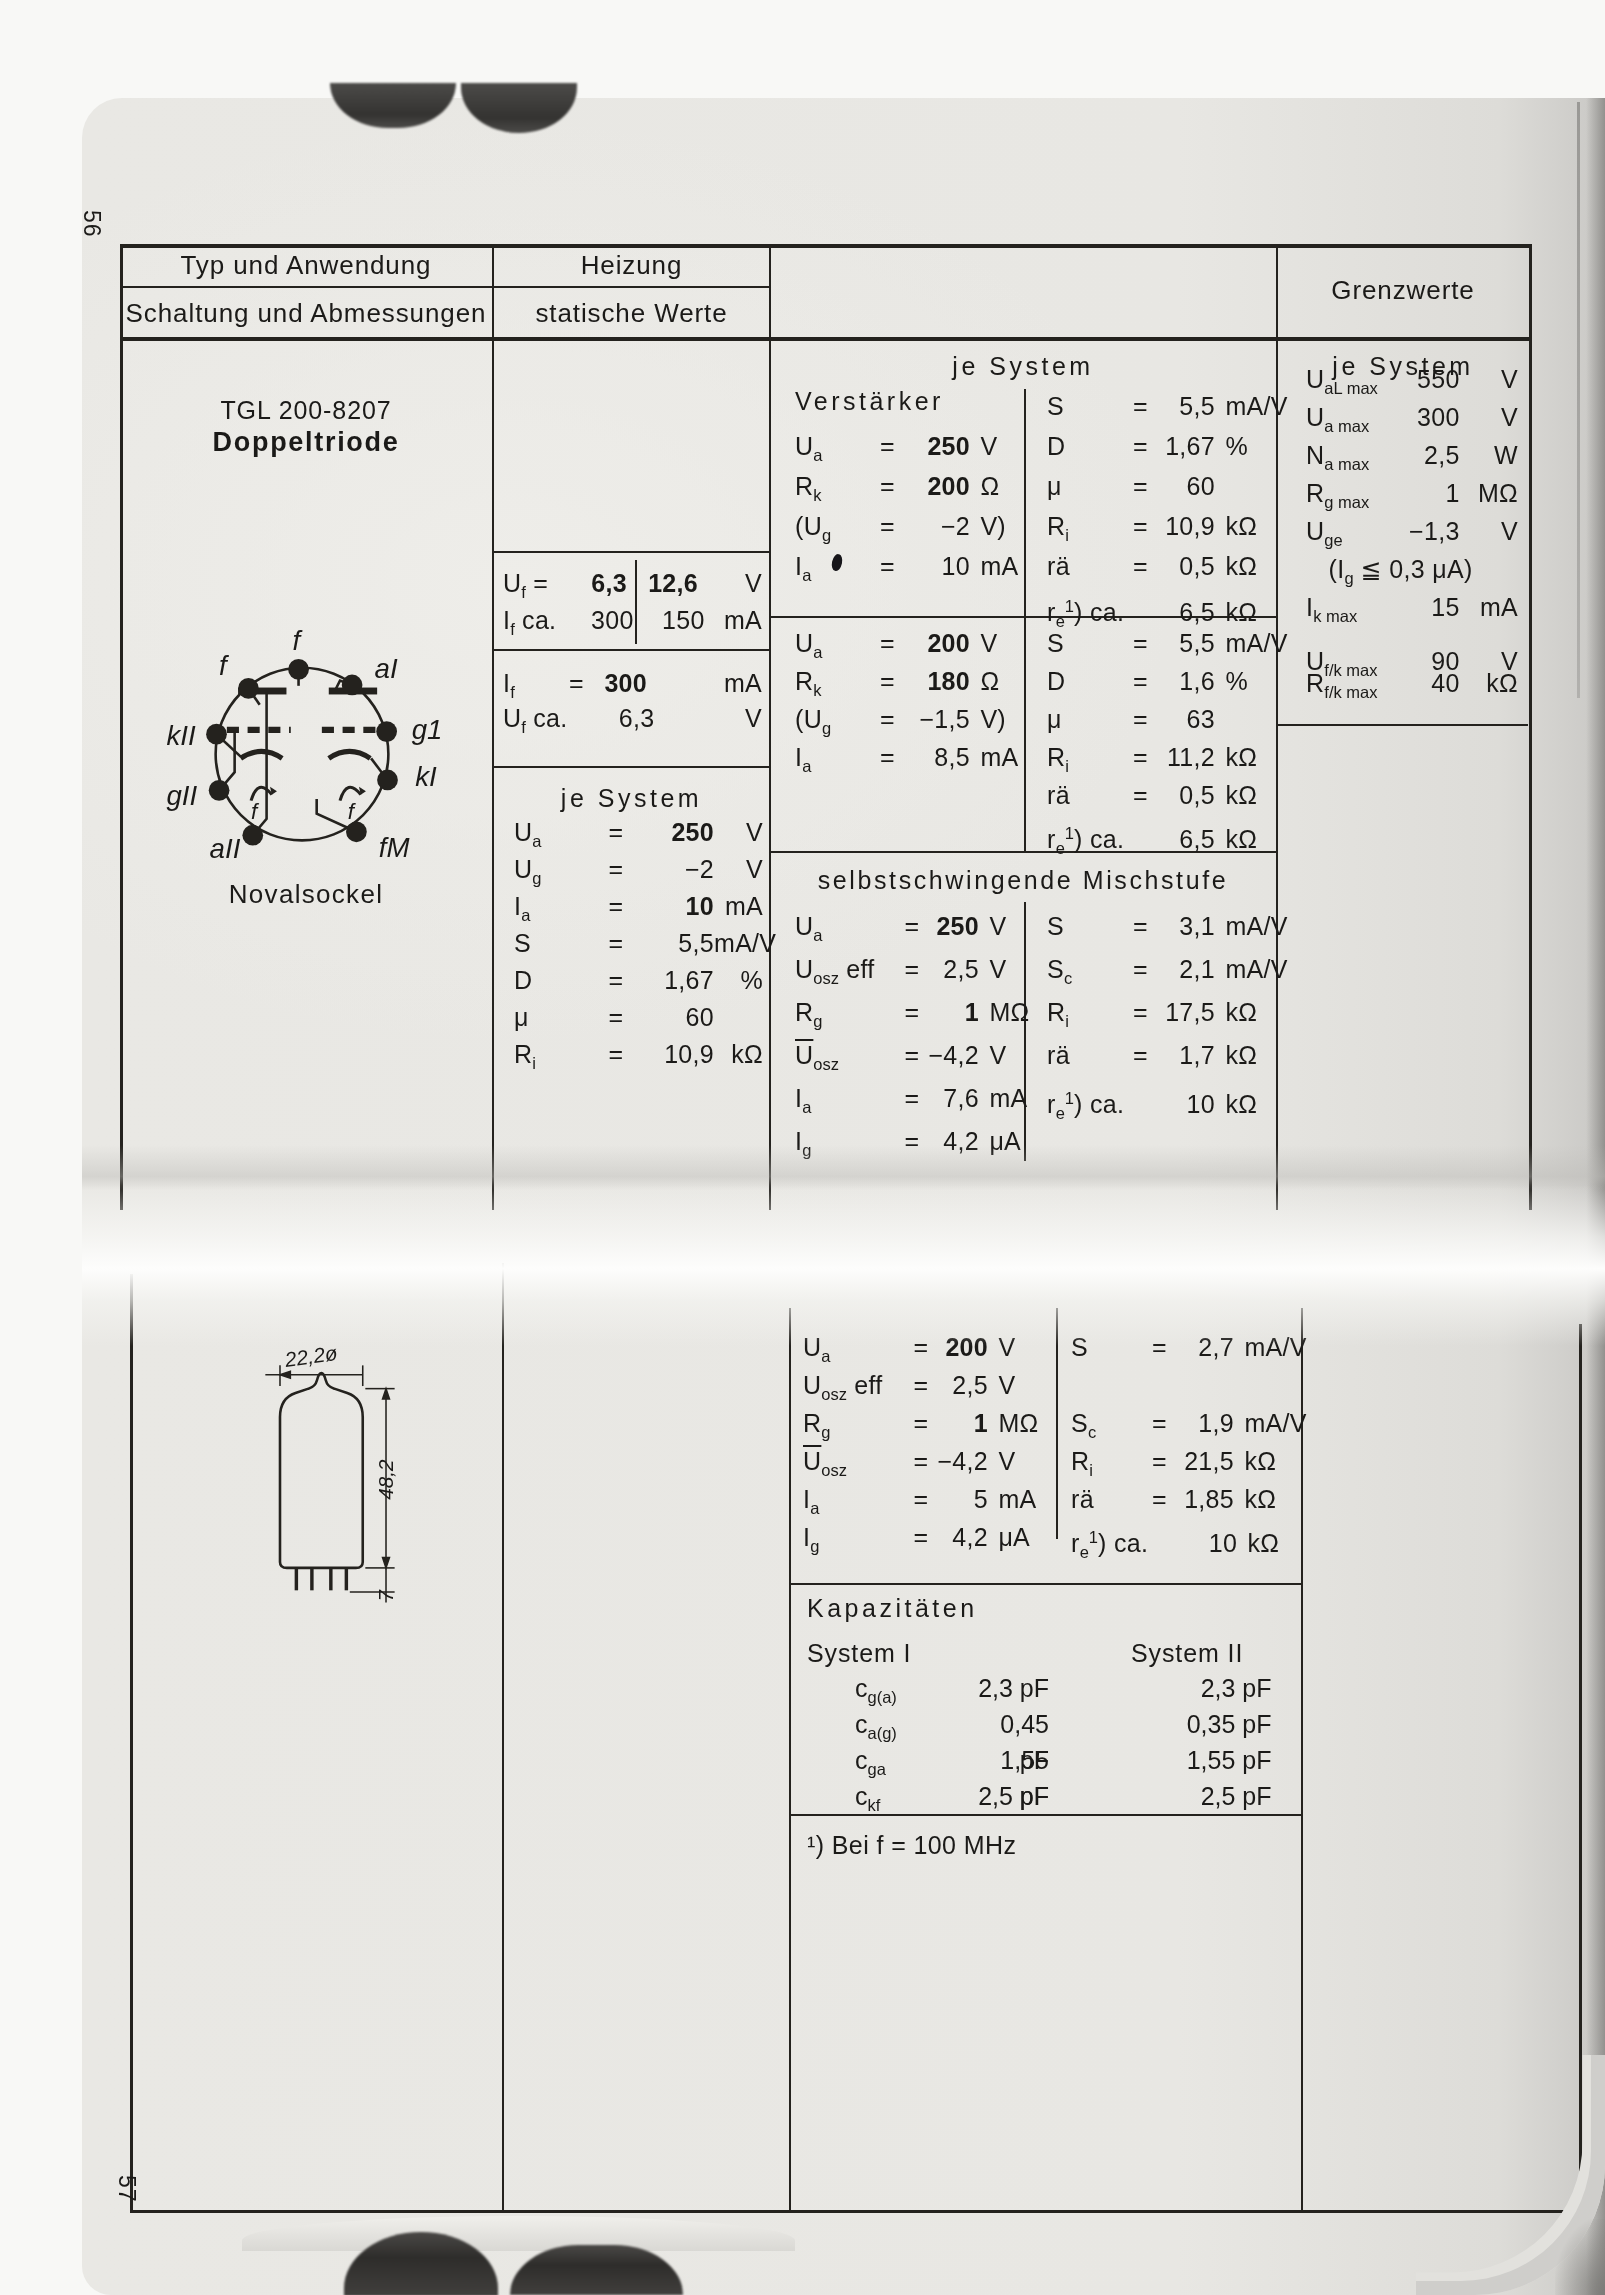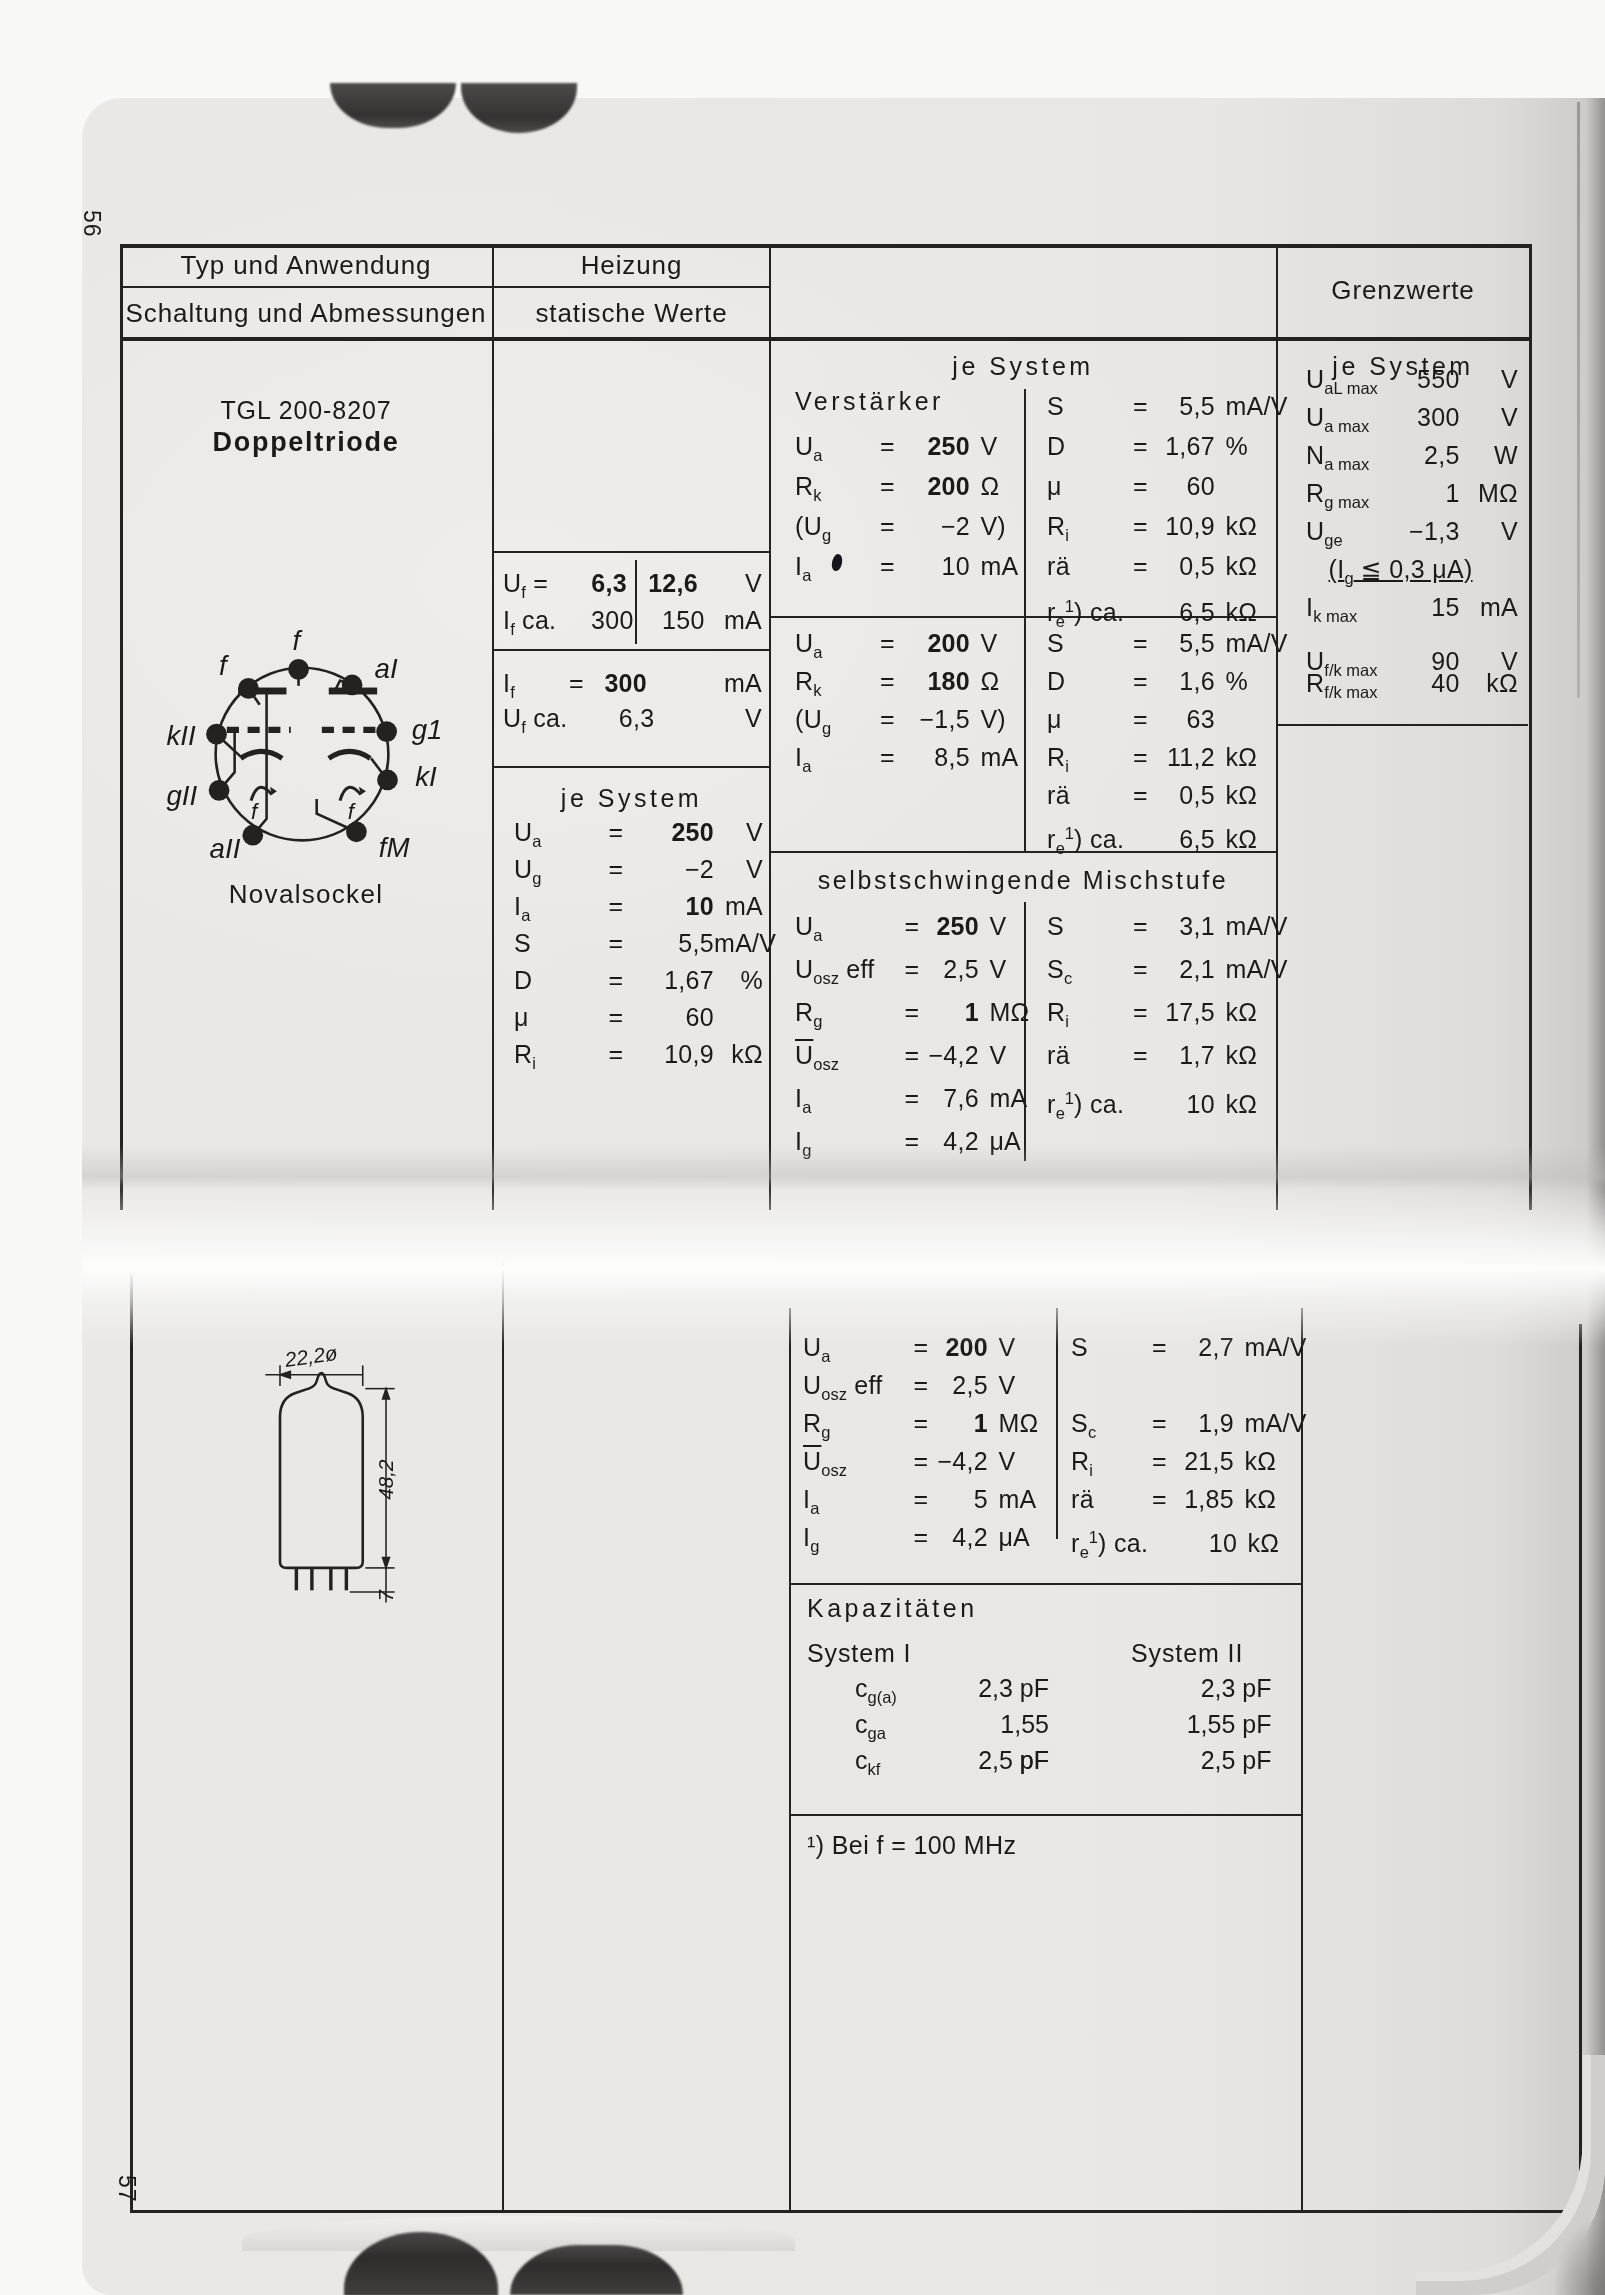--- a/index.html
+++ b/index.html
@@ -468,21 +468,21 @@
         <span style="white-space:nowrap;">R<sub>g max</sub></span>
         <span class="val" style="flex:1 1 auto;">1</span>
         <span class="unit" style="flex:0 0 48px;text-align:right;">MΩ</span>
       </div>
       <div class="prow">
         <span style="white-space:nowrap;">U<sub>ge</sub></span>
         <span class="val" style="flex:1 1 auto;">−1,3</span>
         <span class="unit" style="flex:0 0 48px;text-align:right;">V</span>
       </div>
       <div class="prow f-i">
-        <span style="white-space:nowrap;text-decoration:underline;">(I<sub>g</sub> ≦ 0,3 μA)</span>
+        <span style="white-space:nowrap;">(I<sub>g</sub> ≦ 0,3 μA)</span>
         <span class="val" style="flex:1 1 auto;"></span>
         <span class="unit" style="flex:0 0 48px;text-align:right;"></span>
       </div>
       <div class="prow">
         <span style="white-space:nowrap;">I<sub>k max</sub></span>
         <span class="val" style="flex:1 1 auto;">15</span>
         <span class="unit" style="flex:0 0 48px;text-align:right;">mA</span>
       </div>
       <div class="prow">
         <span style="white-space:nowrap;margin-top:16px;">U<sub>f/k max</sub></span>
@@ -625,20 +625,25 @@
   <div class="txt" style="left:807px;top:1639px;font-size:25px;letter-spacing:0.9px;">System I</div>
   <div class="txt" style="left:1131px;top:1639px;font-size:25px;letter-spacing:0.9px;">System II</div>
   <div class="rows" style="left:807px;top:1670px;width:480px;">
 
   <div class="kvrow">
         <span class="kv-l">c<sub>g(a)</sub></span>
         <span class="kv-1">2,3 pF</span>
         <span class="kv-2">2,3 pF</span>
       </div>
       <div class="kvrow">
+        <span class="kv-l">c<sub>a(g)</sub></span>
+        <span class="kv-1">0,45 pF</span>
+        <span class="kv-2">0,35 pF</span>
+      </div>
+      <div class="kvrow">
         <span class="kv-l">c<sub>ga</sub></span>
         <span class="kv-1">1,55 pF</span>
         <span class="kv-2">1,55 pF</span>
       </div>
       <div class="kvrow">
         <span class="kv-l">c<sub>kf</sub></span>
         <span class="kv-1">2,5 pF</span>
         <span class="kv-2">2,5 pF</span>
       </div>
     </div>

